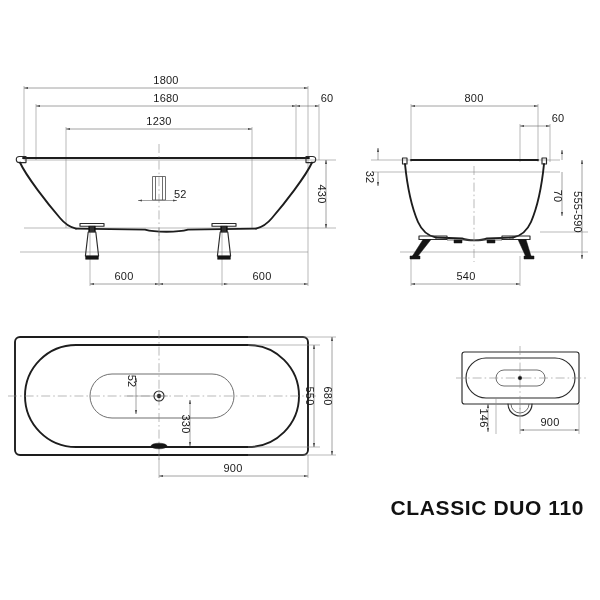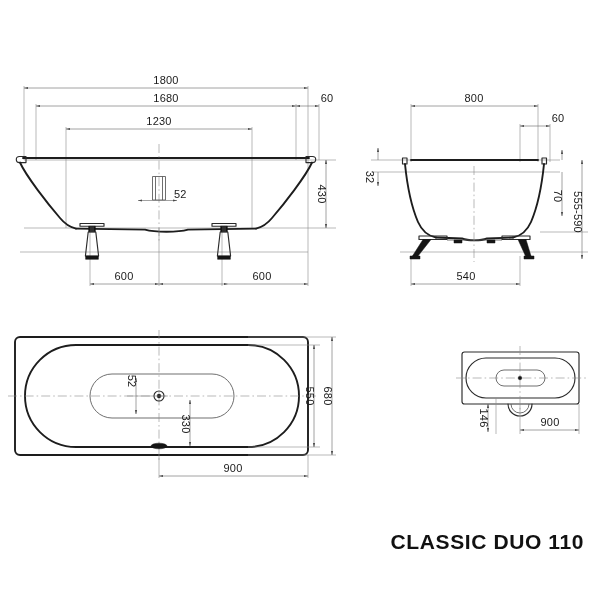--- a/index.html
+++ b/index.html
@@ -31,21 +31,20 @@
   .title-block {
     position: absolute;
     right: 16px;
     top: 496px;
     font-family: "Liberation Sans", sans-serif;
     font-size: 21px;
     font-weight: bold;
     letter-spacing: 0.6px;
     color: #111111;
     white-space: nowrap;
-    margin-top: 34px;
   }
   
   .outline {
     fill: none;
     stroke: #1d1d1d;
     stroke-width: 1.9;
     stroke-linejoin: round;
     stroke-linecap: round;
   }
   .outline-thin {

